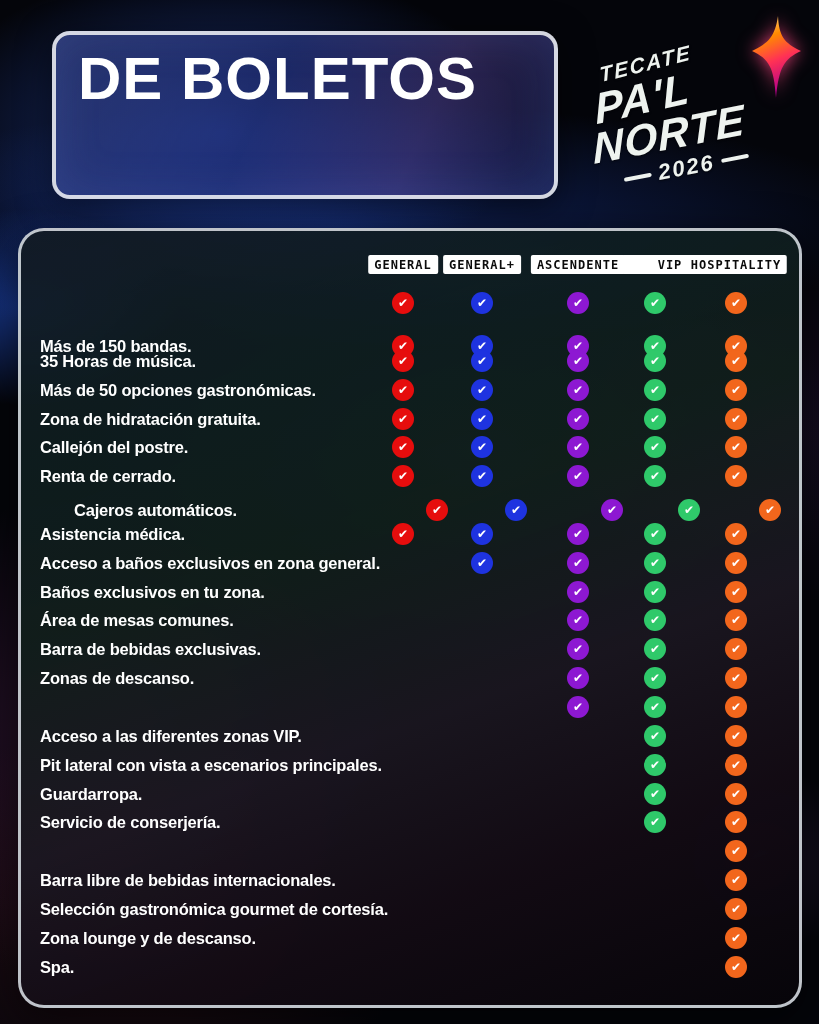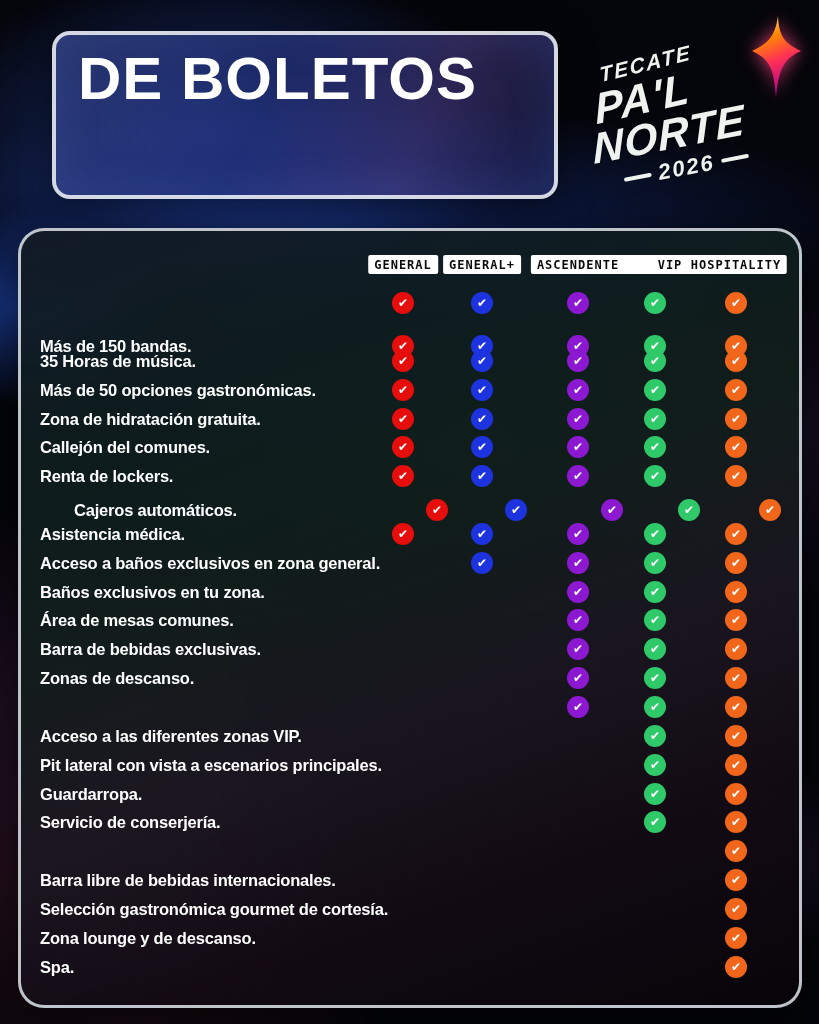--- a/index.html
+++ b/index.html
@@ -138,29 +138,29 @@
         </div>
         <div class="benefit-row" style="top: 173px;">
           <div class="benefit-label">Zona de hidratación gratuita.</div>
           <div class="check" style="left: 382px; background: rgb(230, 13, 13);">✔</div>
           <div class="check" style="left: 461px; background: rgb(30, 51, 224);">✔</div>
           <div class="check" style="left: 557px; background: rgb(141, 24, 210);">✔</div>
           <div class="check" style="left: 634px; background: rgb(47, 201, 106);">✔</div>
           <div class="check" style="left: 715px; background: rgb(242, 102, 28);">✔</div>
         </div>
         <div class="benefit-row" style="top: 201.85px;">
-          <div class="benefit-label">Callejón del comunes.</div>
+          <div class="benefit-label">Callejón del postre.</div>
           <div class="check" style="left: 382px; background: rgb(230, 13, 13);">✔</div>
           <div class="check" style="left: 461px; background: rgb(30, 51, 224);">✔</div>
           <div class="check" style="left: 557px; background: rgb(141, 24, 210);">✔</div>
           <div class="check" style="left: 634px; background: rgb(47, 201, 106);">✔</div>
           <div class="check" style="left: 715px; background: rgb(242, 102, 28);">✔</div>
         </div>
         <div class="benefit-row" style="top: 230.7px;">
-          <div class="benefit-label">Renta de lockers.</div>
+          <div class="benefit-label">Renta de cerrado.</div>
           <div class="check" style="left: 382px; background: rgb(230, 13, 13);">✔</div>
           <div class="check" style="left: 461px; background: rgb(30, 51, 224);">✔</div>
           <div class="check" style="left: 557px; background: rgb(141, 24, 210);">✔</div>
           <div class="check" style="left: 634px; background: rgb(47, 201, 106);">✔</div>
           <div class="check" style="left: 715px; background: rgb(242, 102, 28);">✔</div>
         </div>
         <div class="benefit-row" style="top: 264px; margin-left: 34px;">
           <div class="benefit-label">Cajeros automáticos.</div>
           <div class="check" style="left: 382px; background: rgb(230, 13, 13);">✔</div>
           <div class="check" style="left: 461px; background: rgb(30, 51, 224);">✔</div>

